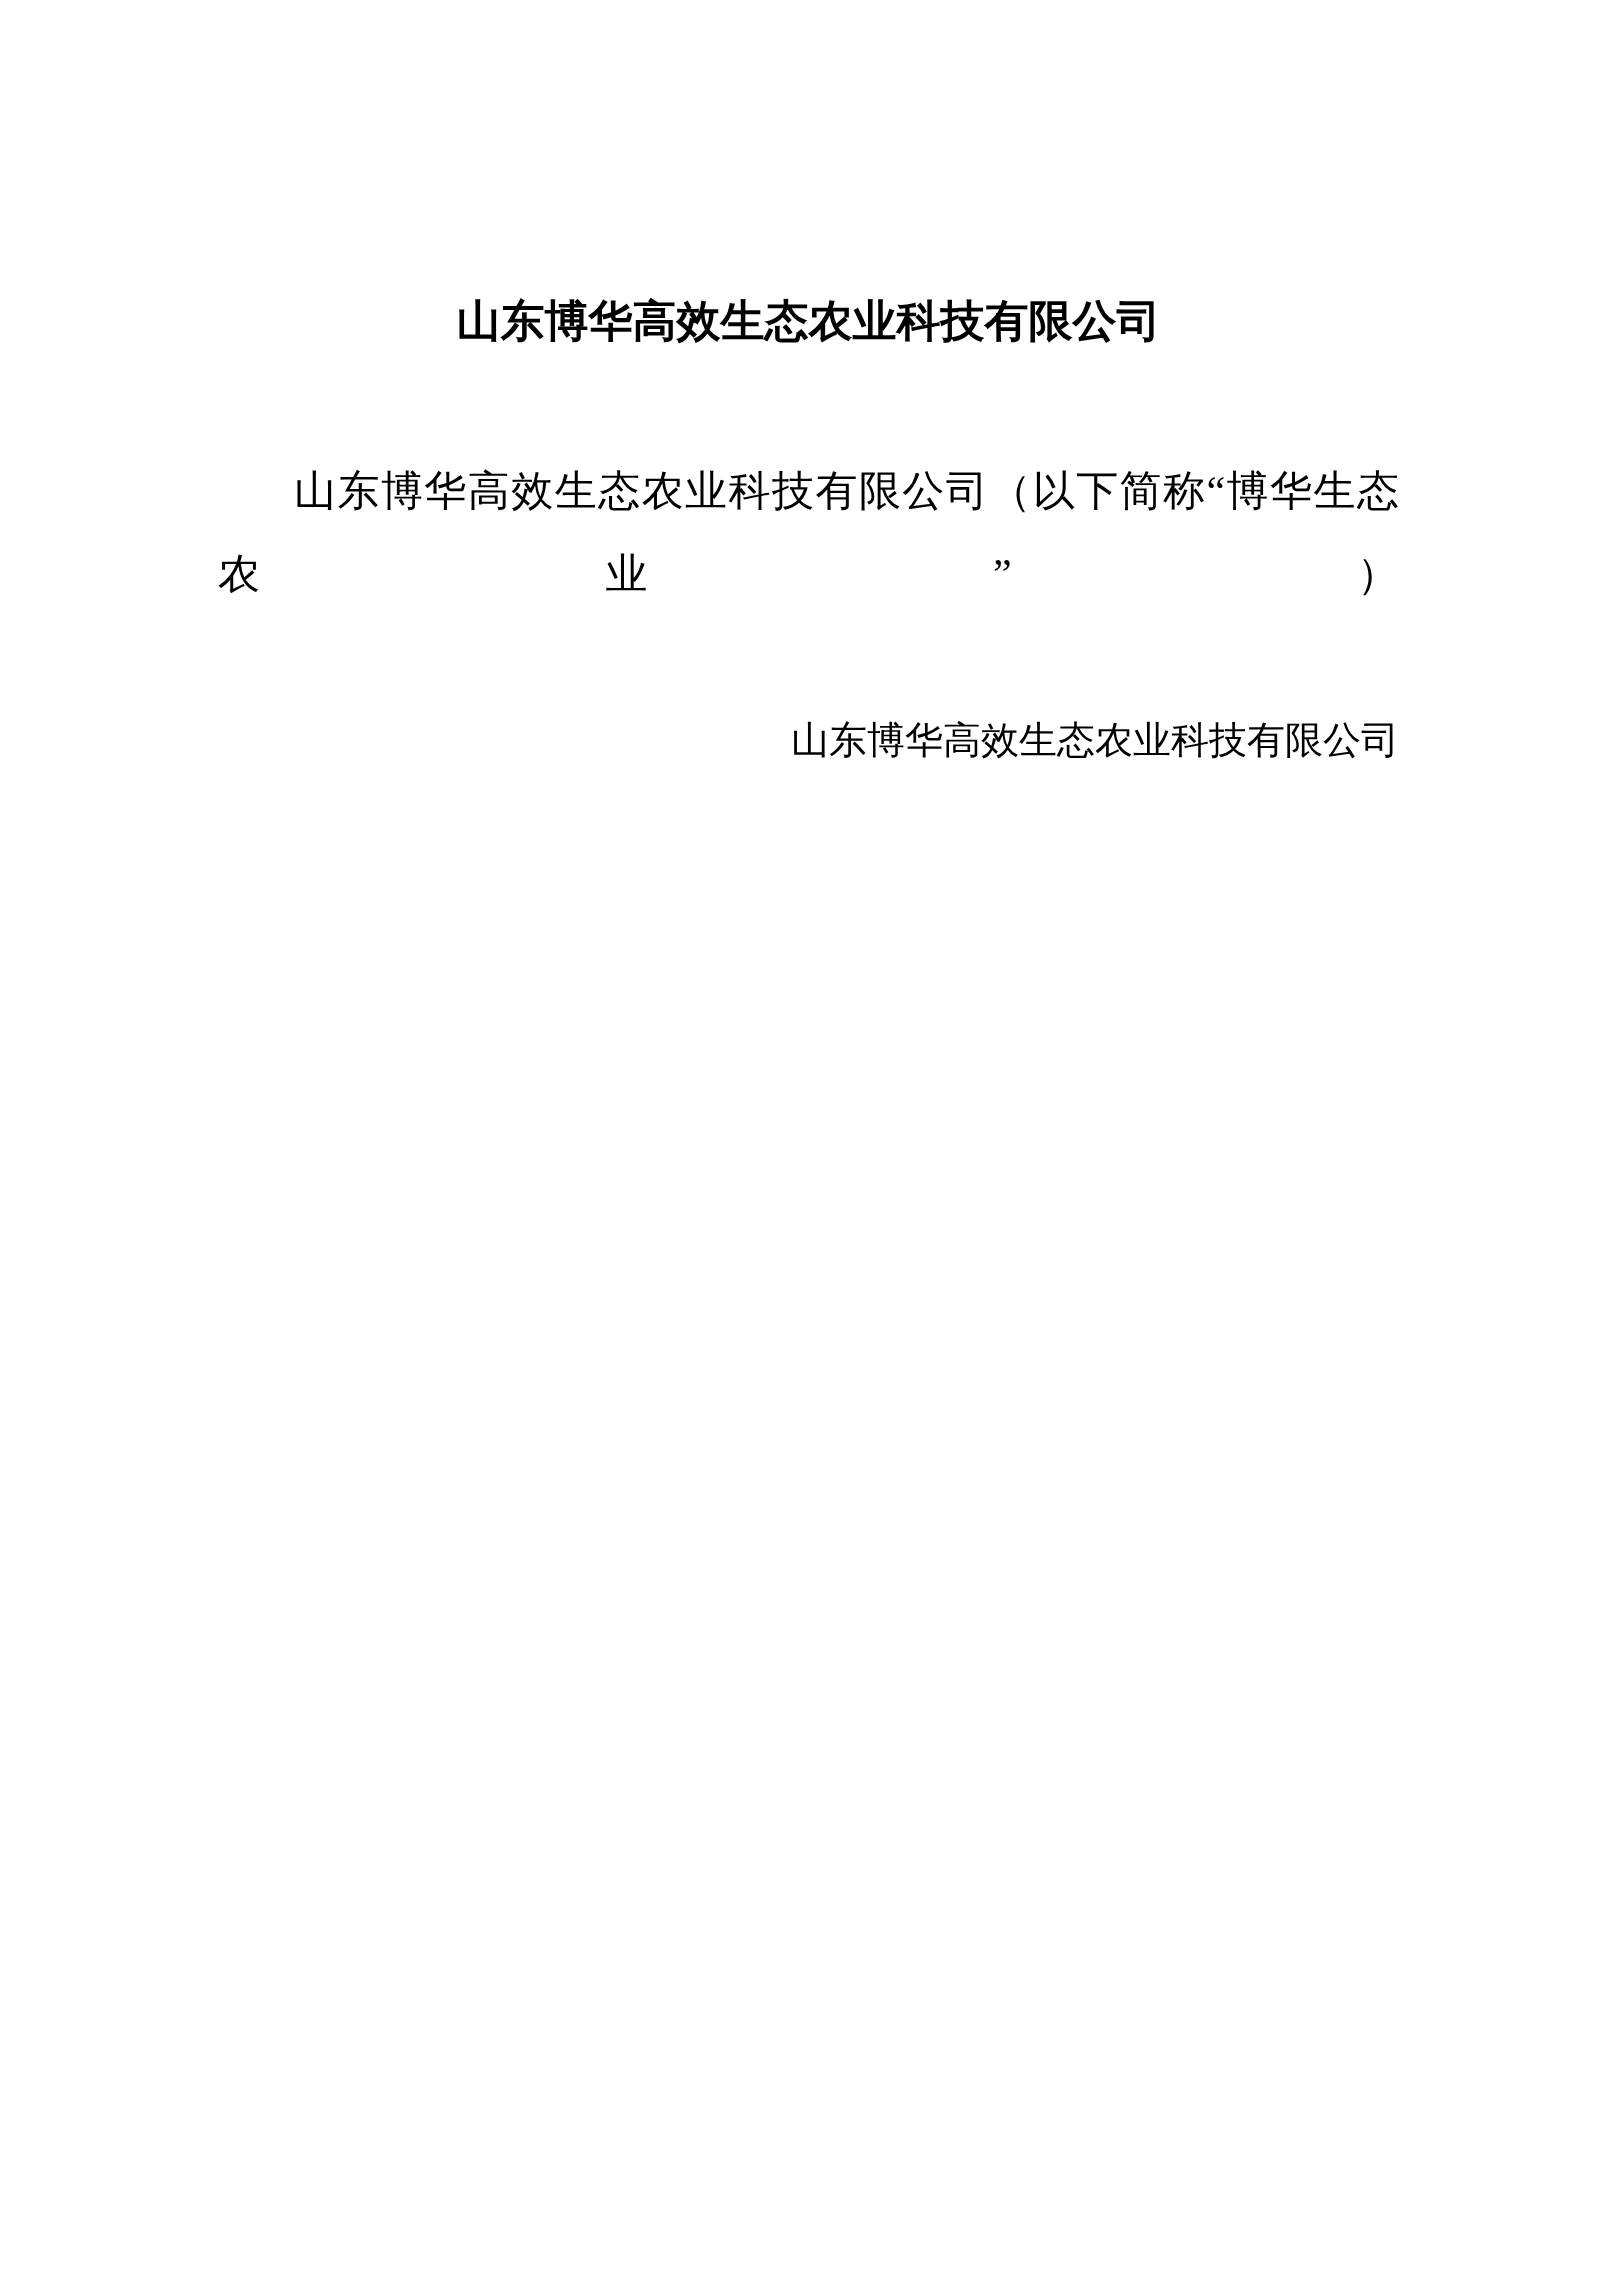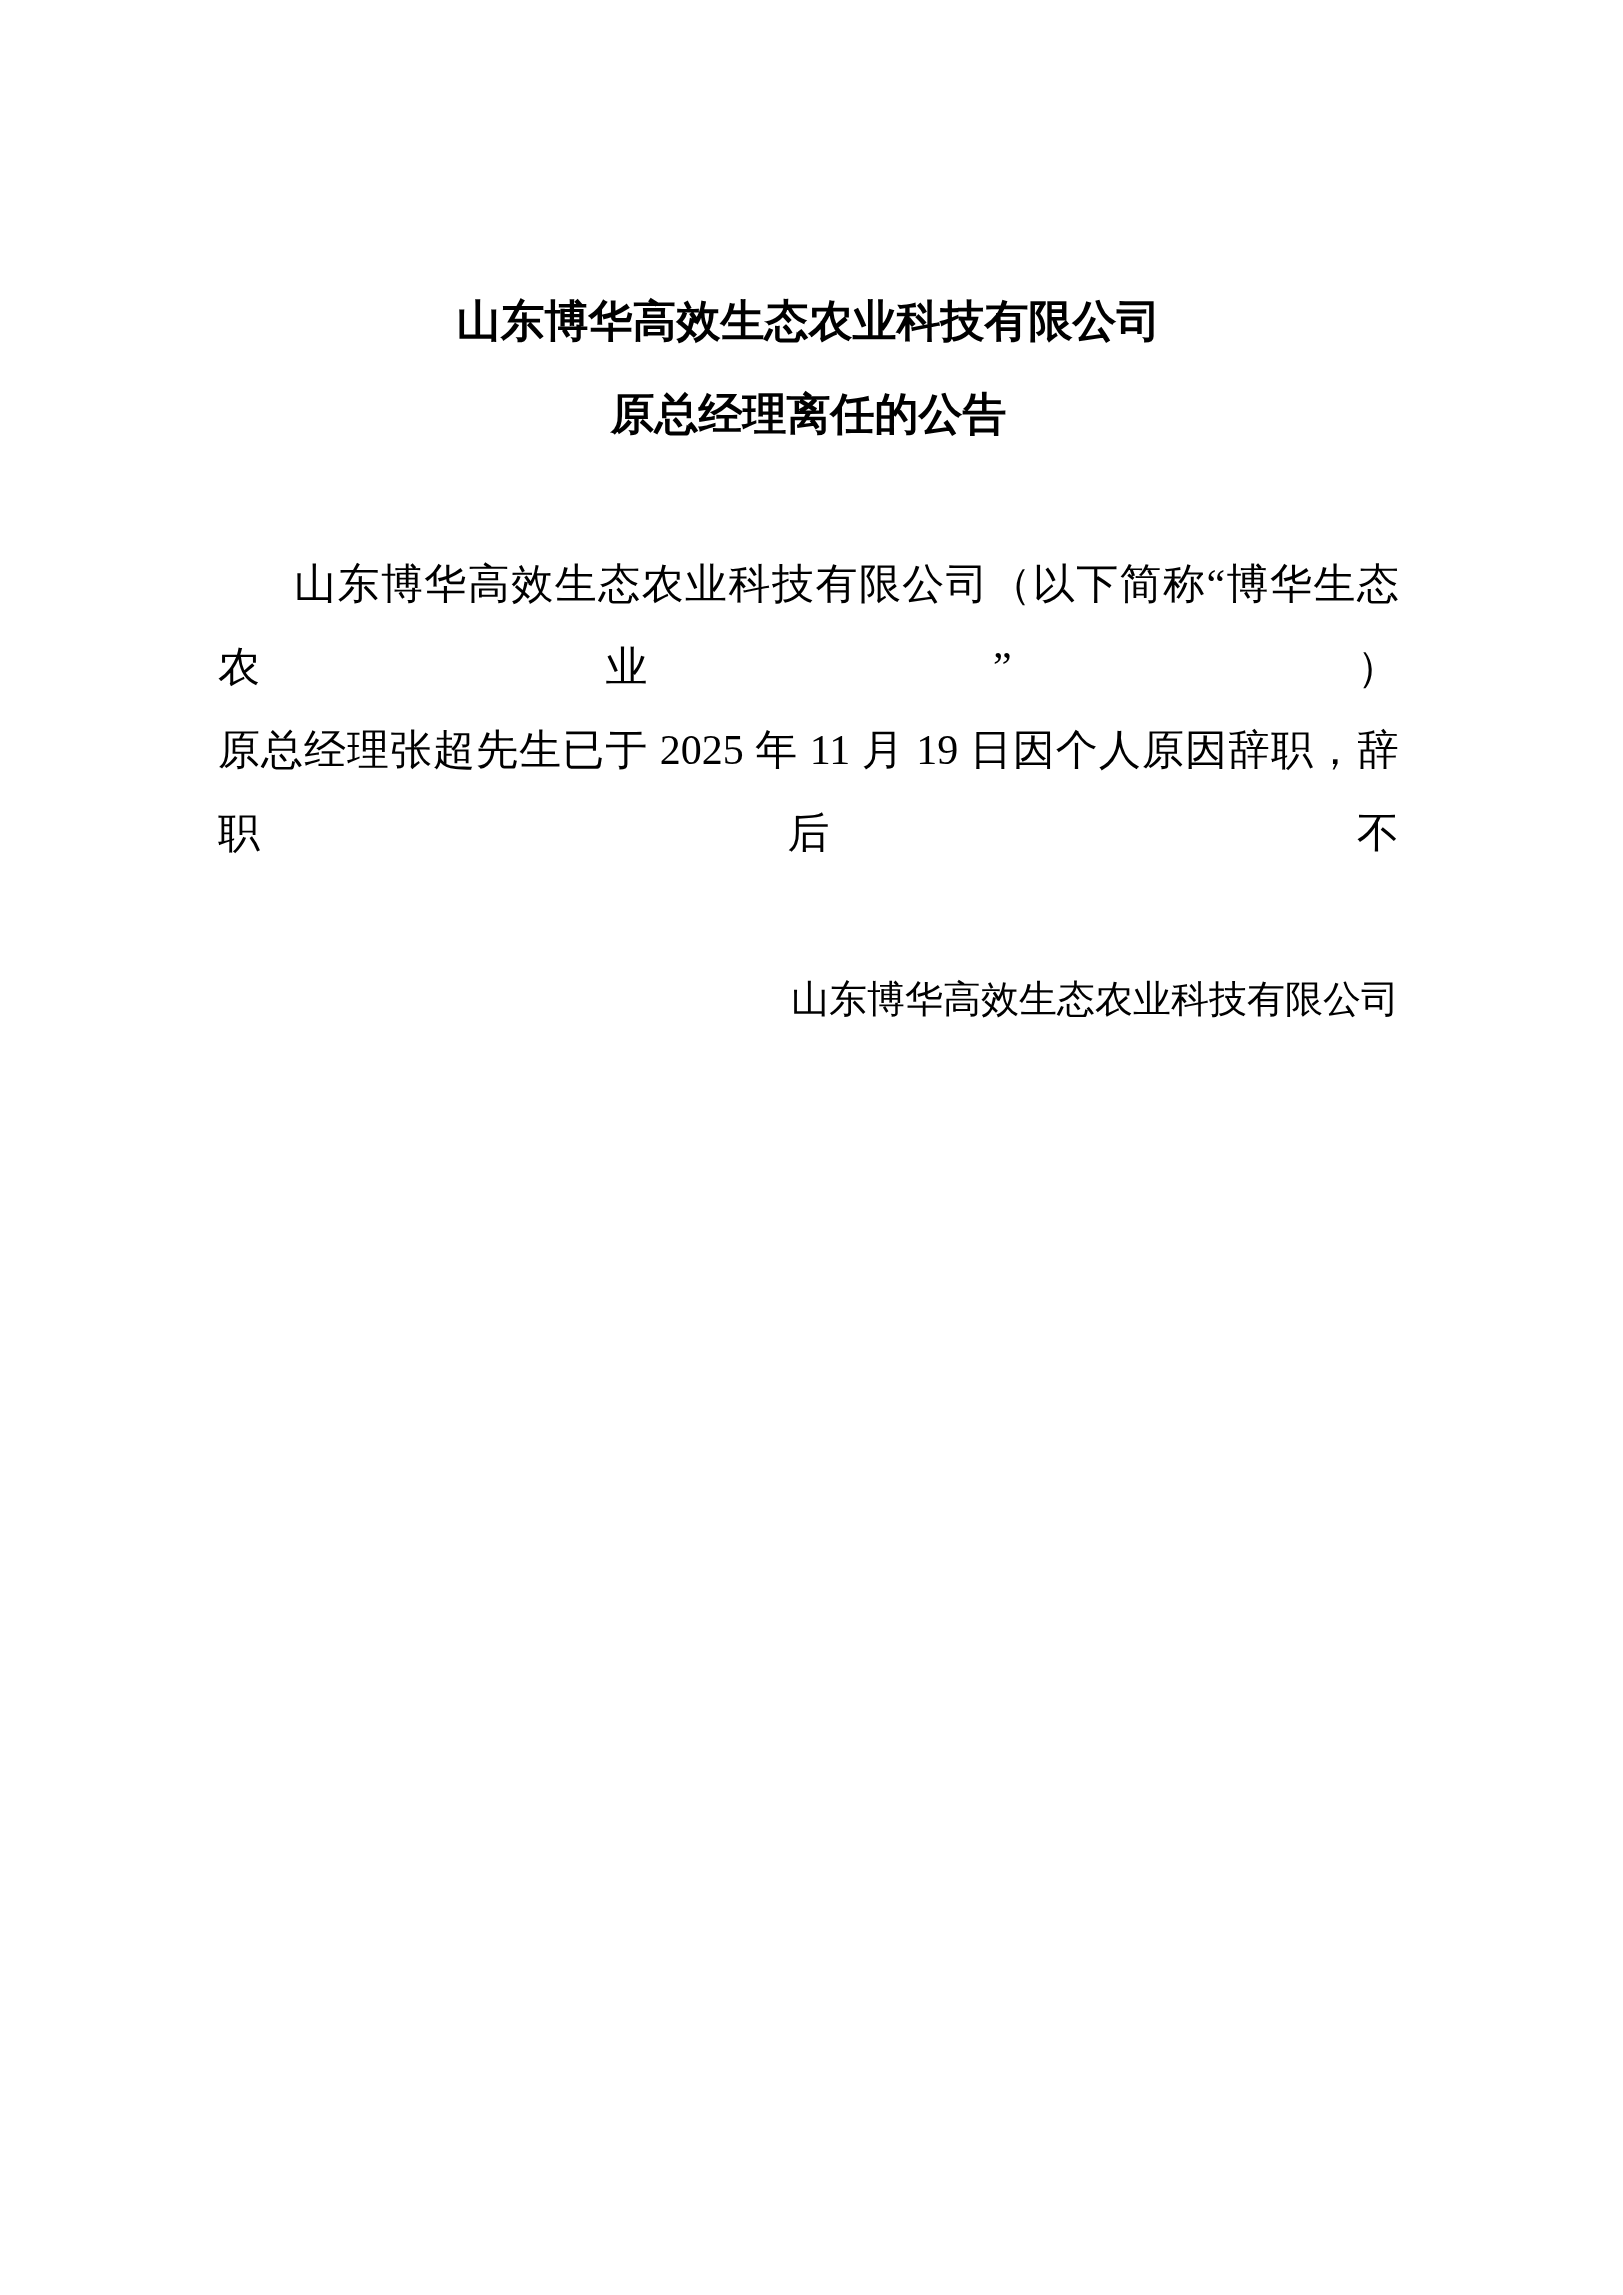--- a/index.html
+++ b/index.html
@@ -61,26 +61,24 @@
     white-space: nowrap;
   }
 </style>
 </head>
 <body>
 
 <div class="page">
 
   <div class="title-block">
     <div class="title-line">山东博华高效生态农业科技有限公司</div>
-    <div class="title-line">原总经理离任的公告</div>
   </div>
 
   <div class="body-block">
     <div class="body-line justified indent">山东博华高效生态农业科技有限公司（以下简称“博华生态农业”）</div>
-    <div class="body-line justified">原总经理张超先生已于 2025 年 11 月 19 日因个人原因辞职，辞职后不</div>
   </div>
 
   <div class="sign-block">
     <div class="sign-line">山东博华高效生态农业科技有限公司</div>
   </div>
 
 </div>
 
 
 </body></html>

